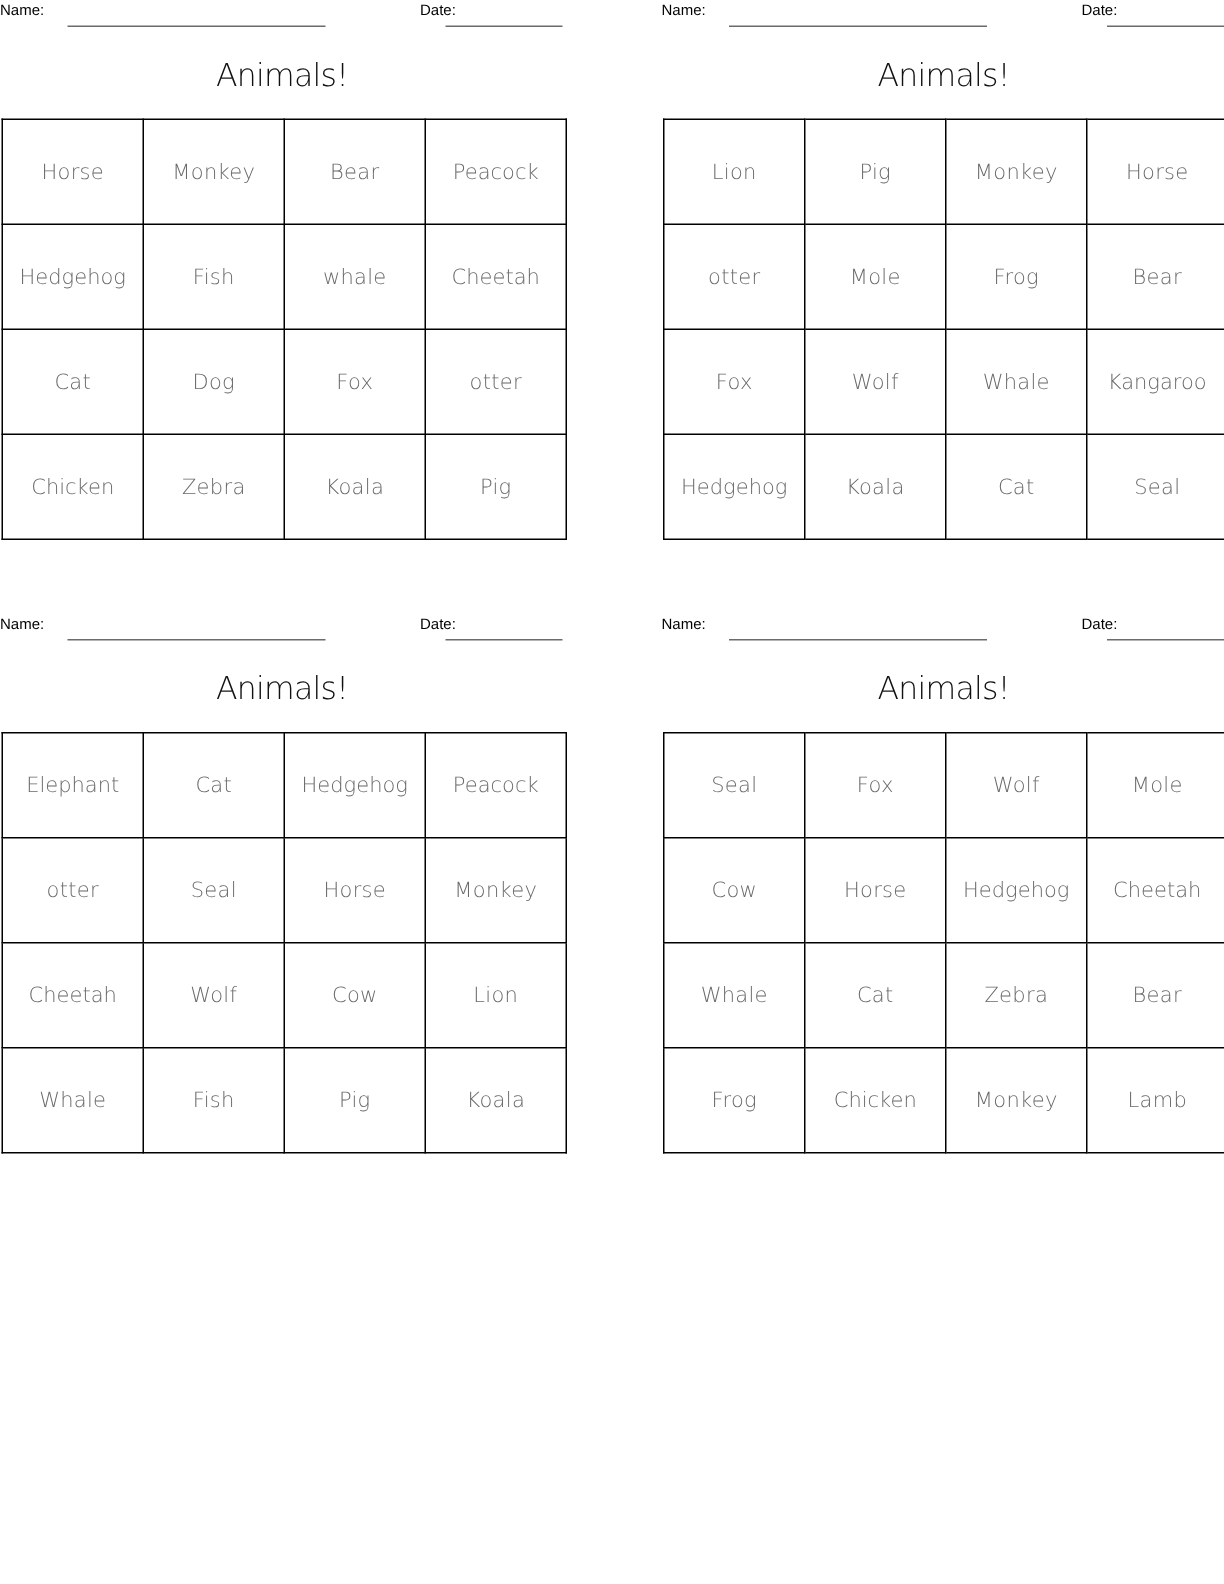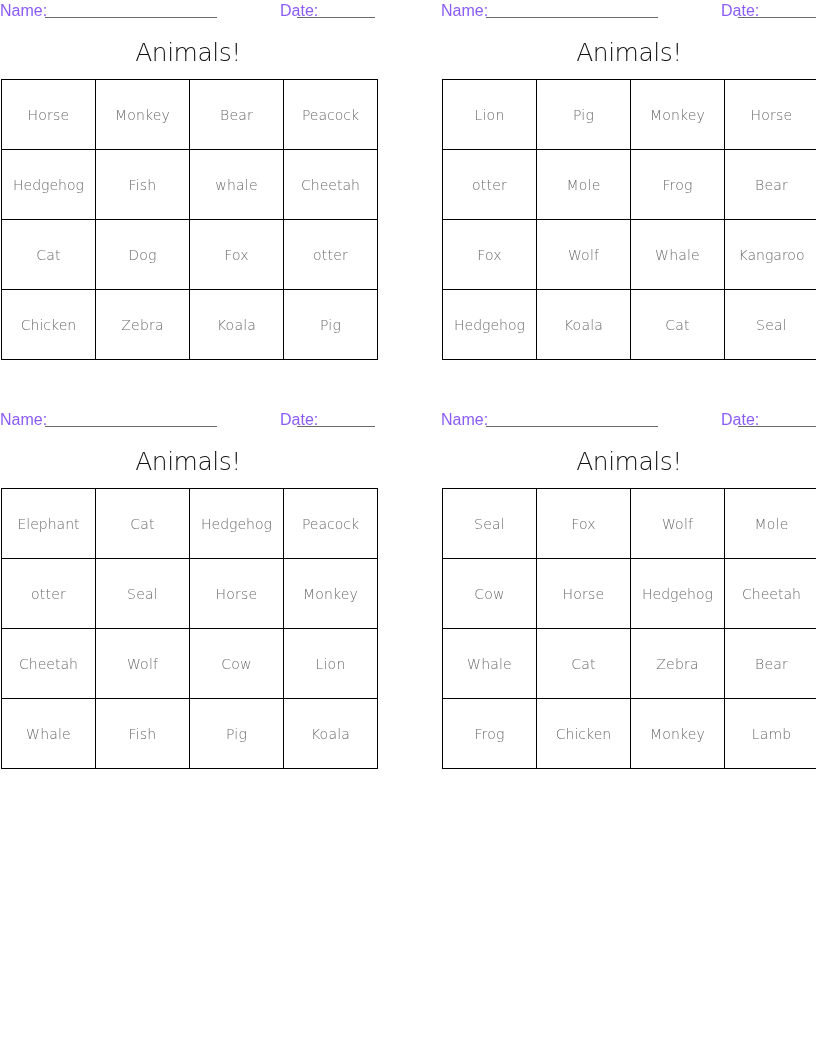--- a/index.html
+++ b/index.html
@@ -22,22 +22,22 @@
     .card.c1 { left: 441px; top: 0px; }
     .card.c2 { left: 0px;   top: 409px; }
     .card.c3 { left: 441px; top: 409px; }
 
     .header-row {
       position: absolute;
       top: 2px;
       left: 0;
       width: 376px;
       height: 18px;
-      font-size: 16px;
-      color: #8b5cf6;
+      font-size: 10px;
+      color: #000000;
       white-space: nowrap;
     }
     .name-label {
       position: absolute;
       left: 0;
       top: 0;
     }
     .name-line {
       position: absolute;
       left: 45px;
@@ -61,21 +61,21 @@
       height: 0;
     }
     .title {
       position: absolute;
       top: 38px;
       left: 0;
       width: 376px;
       text-align: center;
       font-family: "DejaVu Sans", sans-serif;
       font-weight: 200;
-      font-size: 25px;
+      font-size: 21px;
       letter-spacing: -0.5px;
       color: #111111;
     }
     .grid {
       position: absolute;
       top: 79px;
       left: 1px;
       width: 374px;
       height: 280px;
       border-collapse: collapse;

